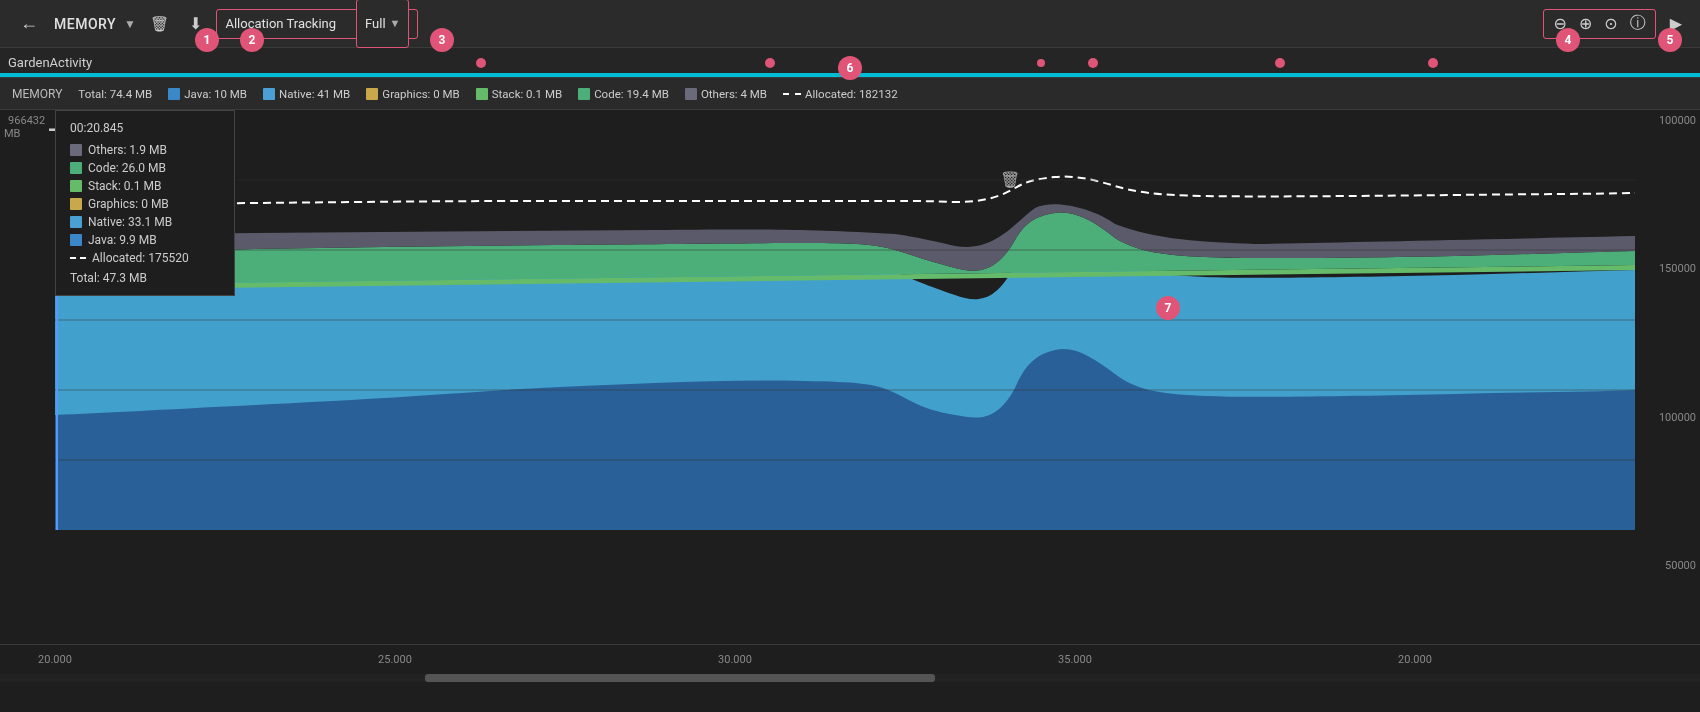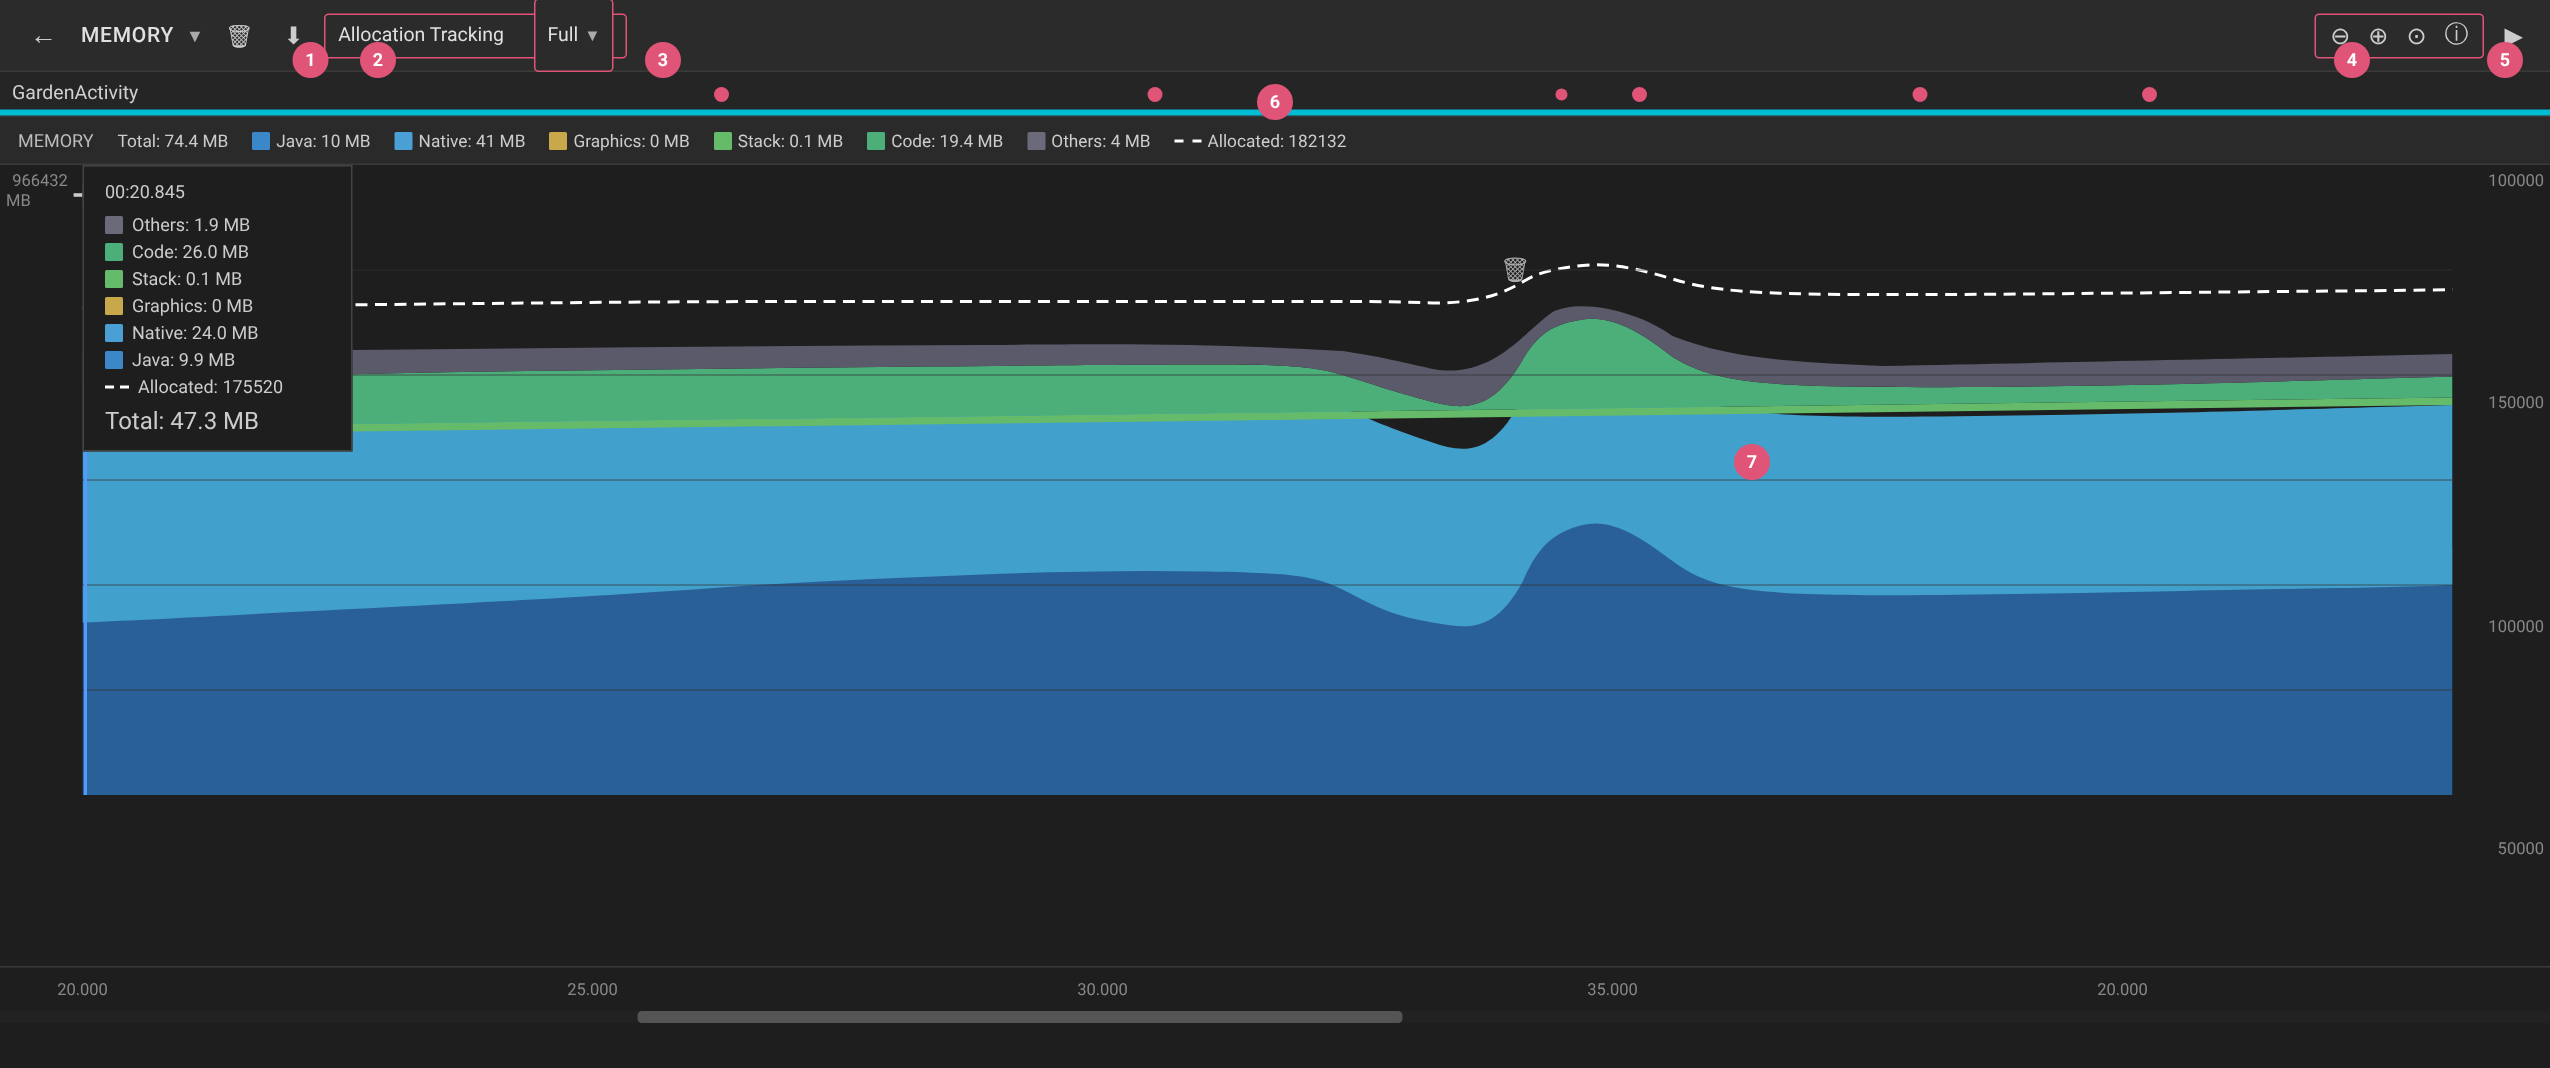--- a/index.html
+++ b/index.html
@@ -262,21 +262,21 @@
       border-radius: 1px;
       flex-shrink: 0;
     }
     .tooltip-dashed {
       width: 16px;
       height: 2px;
       border-top: 2px dashed #fff;
       flex-shrink: 0;
     }
     .tooltip-text { font-size: 12px; color: #ccc; }
-    .tooltip-total { font-size: 16px; color: #ccc; margin-top: 6px; }
+    .tooltip-total { font-size: 12px; color: #ccc; margin-top: 6px; }
 
     
     .x-axis {
       height: 30px;
       background: #1e1e1e;
       display: flex;
       align-items: center;
       padding-left: 55px;
       padding-right: 65px;
       position: relative;
@@ -472,21 +472,21 @@
       <div class="tooltip-row">
         <div class="tooltip-color" style="background:#66bb6a;"></div>
         <span class="tooltip-text">Stack: 0.1 MB</span>
       </div>
       <div class="tooltip-row">
         <div class="tooltip-color" style="background:#c8a84b;"></div>
         <span class="tooltip-text">Graphics: 0 MB</span>
       </div>
       <div class="tooltip-row">
         <div class="tooltip-color" style="background:#4a9fd4;"></div>
-        <span class="tooltip-text">Native: 24.0 MB</span>
+        <span class="tooltip-text">Native: 33.1 MB</span>
       </div>
       <div class="tooltip-row">
         <div class="tooltip-color" style="background:#3a88c8;"></div>
         <span class="tooltip-text">Java: 9.9 MB</span>
       </div>
       <div class="tooltip-row">
         <div class="tooltip-dashed"></div>
         <span class="tooltip-text">Allocated: 175520</span>
       </div>
       <div class="tooltip-total">Total: 47.3 MB</div>

